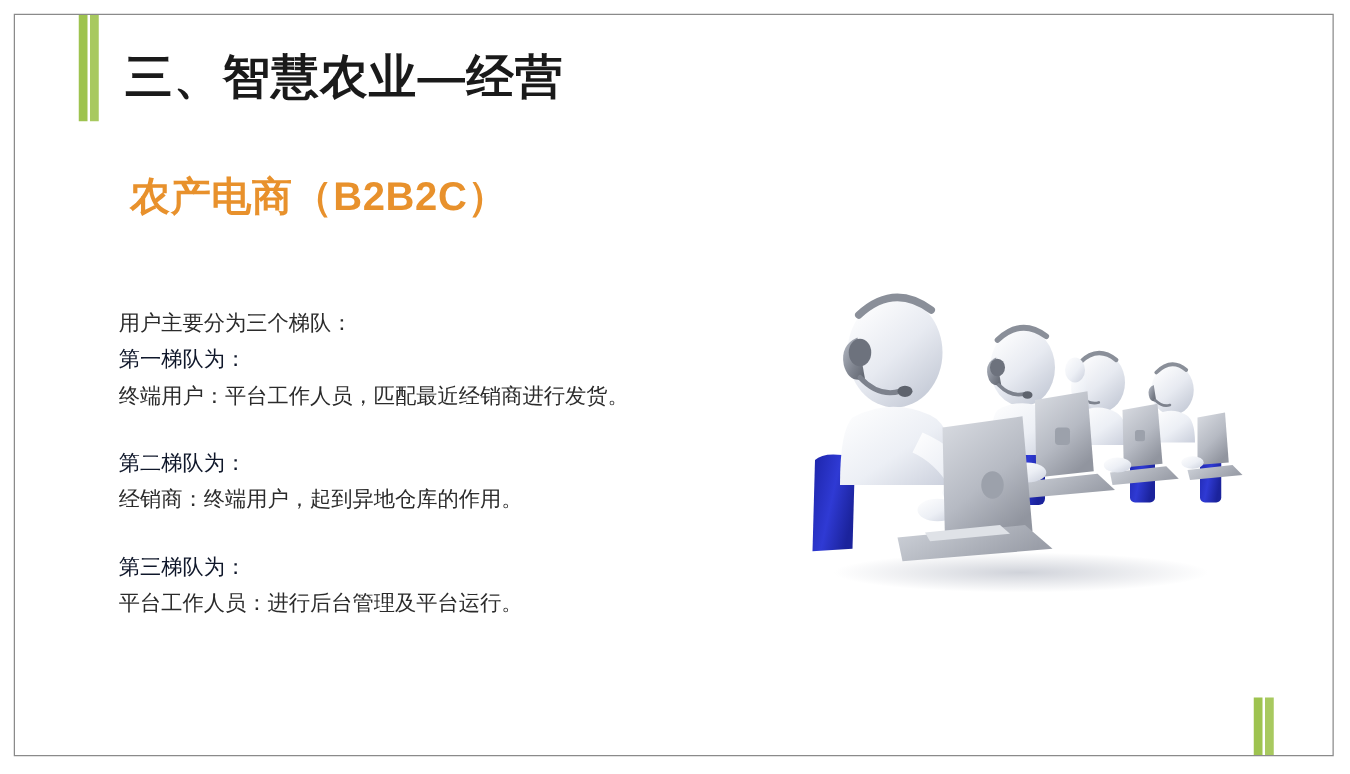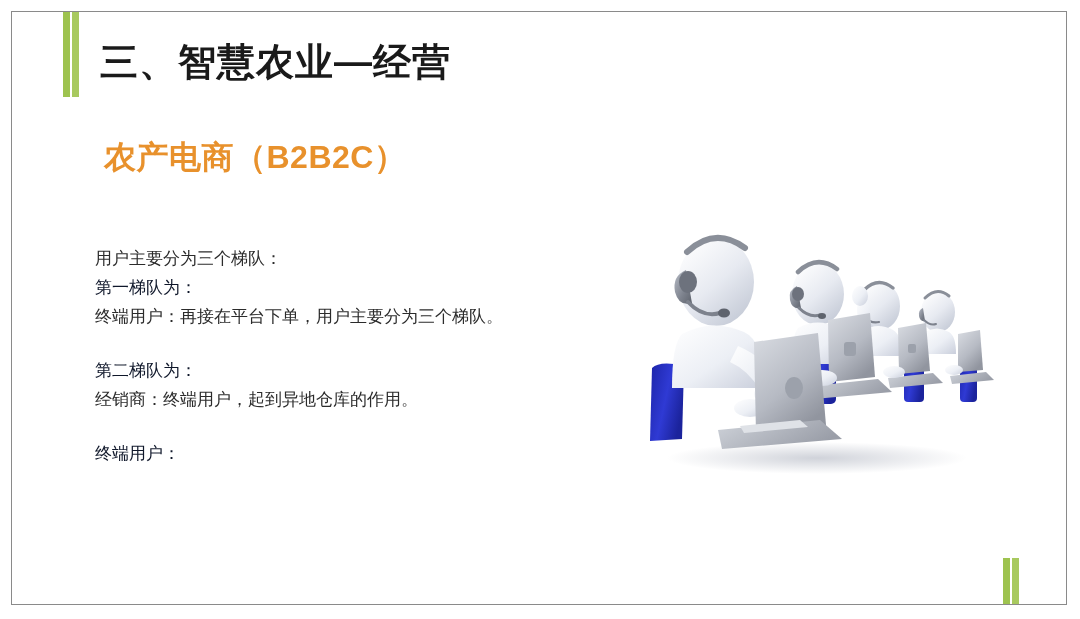--- a/index.html
+++ b/index.html
@@ -120,26 +120,27 @@
   </div>
 
   <div id="title">三、智慧农业—经营</div>
 
   <div id="subtitle">农产电商（B2B2C）</div>
 
   <div id="body-text">
     <div class="line">用户主要分为三个梯队：</div>
 
     <div class="line tier">第一梯队为：</div>
-    <div class="line">终端用户：再接在平台下单，用户主要分为三个梯队。</div>
+    <div class="line">终端用户：平台工作人员，匹配最近经销商进行发货。</div>
 
     <div class="line tier gap-before">第二梯队为：</div>
     <div class="line">经销商：终端用户，起到异地仓库的作用。</div>
 
-    <div class="line tier gap-before">终端用户：</div>
+    <div class="line tier gap-before">第三梯队为：</div>
+    <div class="line">平台工作人员：进行后台管理及平台运行。</div>
   </div>
 
   <div id="illustration">
     <svg viewBox="0 0 385 250" xmlns="http://www.w3.org/2000/svg" aria-hidden="true">
       <defs>
         <linearGradient id="bodyG" x1="0" y1="0" x2="1" y2="1">
           <stop offset="0%" stop-color="#ffffff"></stop>
           <stop offset="55%" stop-color="#eceff5"></stop>
           <stop offset="100%" stop-color="#c9cedb"></stop>
         </linearGradient>

